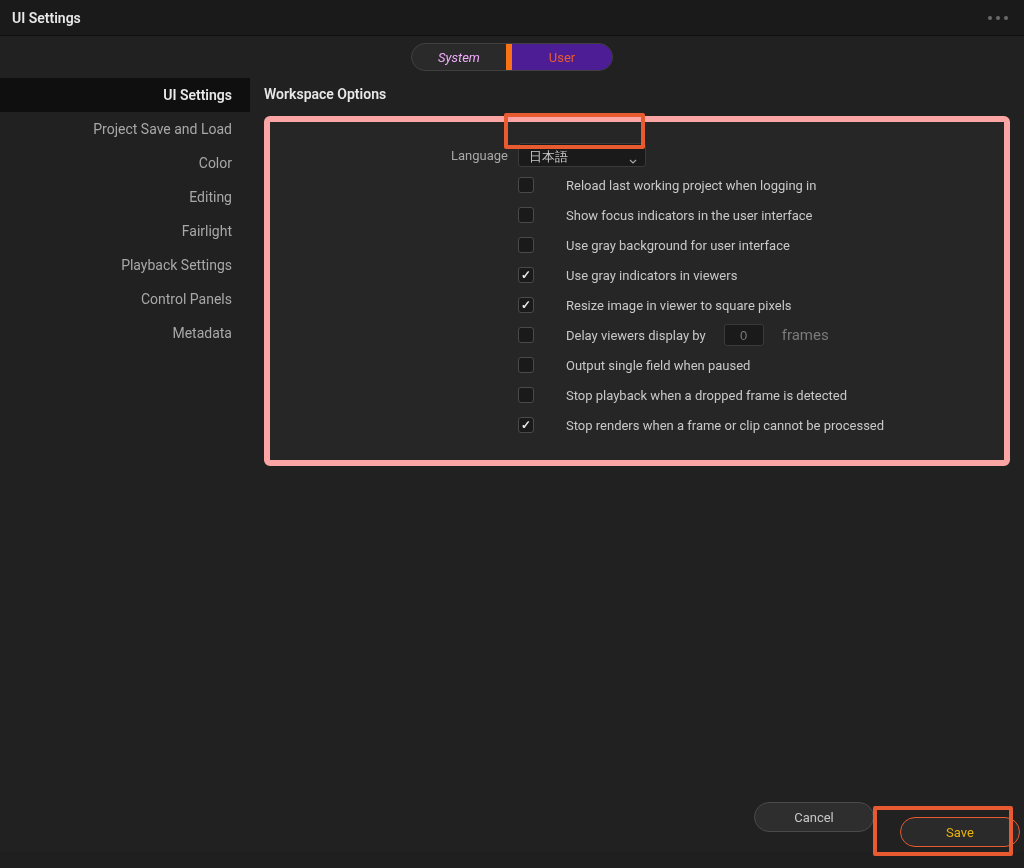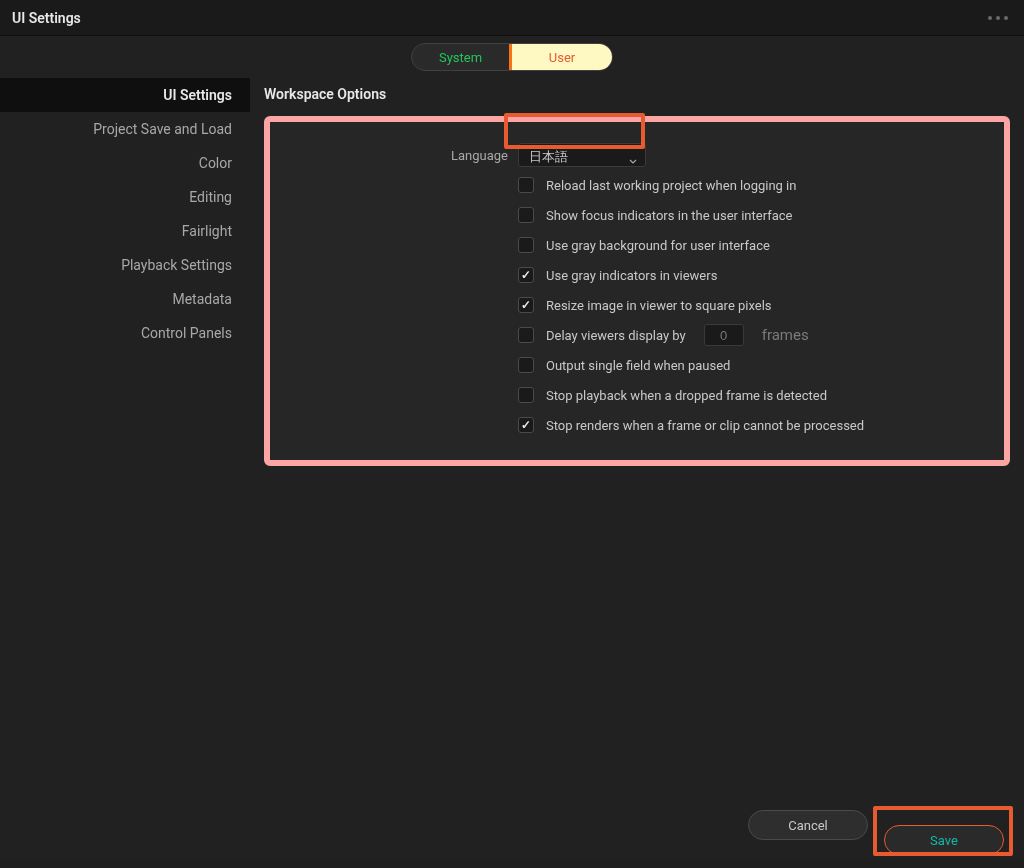--- a/index.html
+++ b/index.html
@@ -53,22 +53,22 @@
     }
     .tab {
       width: 100px;
       height: 26px;
       display: flex;
       align-items: center;
       justify-content: center;
       font-size: 13px;
       cursor: pointer;
     }
-    .tab-system { color: #22c55e; border-right: 3px solid #f97316; }
-    .tab-user { color: #e85a2f; background: #fef9c3; }
+    .tab-system { color: #f0abfc; border-right: 6px solid #f97316; font-style: italic; }
+    .tab-user { color: #e85a2f; background: #4c1d95; }
     .main {
       display: flex;
       height: calc(100% - 36px - 42px - 70px);
     }
     .sidebar {
       width: 250px;
       background: #212121;
       display: flex;
       flex-direction: column;
     }
@@ -177,65 +177,66 @@
     .checkbox.checked::after {
       content: "✓";
       color: #e8e8e8;
       font-size: 12px;
       font-weight: bold;
       line-height: 1;
     }
     .check-label {
       font-size: 13px;
       color: #c8c8c8;
+      margin-left: 20px;
     }
     .inline-input {
       width: 40px;
       height: 22px;
       background: #1a1a1a;
       border: 1px solid #3a3a3a;
       border-radius: 3px;
       color: #7a7a7a;
       font-size: 13px;
       text-align: center;
       margin: 0 6px;
     }
     .unit {
       color: #7a7a7a;
       font-size: 15px;
     }
     .footer {
       position: absolute;
-      bottom: 8px;
+      bottom: 16px;
       left: 0;
       right: 0;
       height: 70px;
       display: flex;
       align-items: center;
       justify-content: flex-end;
-      padding-right: 20px;
-      gap: 16px;
+      padding-right: 4px;
+      gap: 26px;
       background: #212121;
     }
     .btn {
       width: 120px;
       height: 30px;
       border-radius: 15px;
       display: flex;
       align-items: center;
       justify-content: center;
       font-size: 13px;
       cursor: pointer;
       border: 1px solid #4a4a4a;
       background: #2e2e2e;
       color: #c8c8c8;
     }
     .btn-save {
       border: 1px solid #e85a2f;
-      color: #14b8a6;
+      color: #eab308;
       background: #2a2a2a;
       margin-top: 30px;
     }
   </style>
 </head>
 <body>
 
 <div class="titlebar">
   <span class="titlebar-title">UI Settings</span>
   <div class="dots">
@@ -253,22 +254,22 @@
 </div>
 
 <div class="main">
   <div class="sidebar" id="sidebar">
       <div class="sidebar-item active">UI Settings</div>
       <div class="sidebar-item">Project Save and Load</div>
       <div class="sidebar-item">Color</div>
       <div class="sidebar-item">Editing</div>
       <div class="sidebar-item">Fairlight</div>
       <div class="sidebar-item">Playback Settings</div>
+      <div class="sidebar-item">Control Panels</div>
       <div class="sidebar-item">Metadata</div>
-      <div class="sidebar-item">Control Panels</div>
     </div>
 
   <div class="content">
     <div class="section-title">Workspace Options</div>
 
     <div class="panel">
       <div class="row">
         <div class="row-label">Language</div>
         <div class="dropdown">
           <span>日本語</span>

